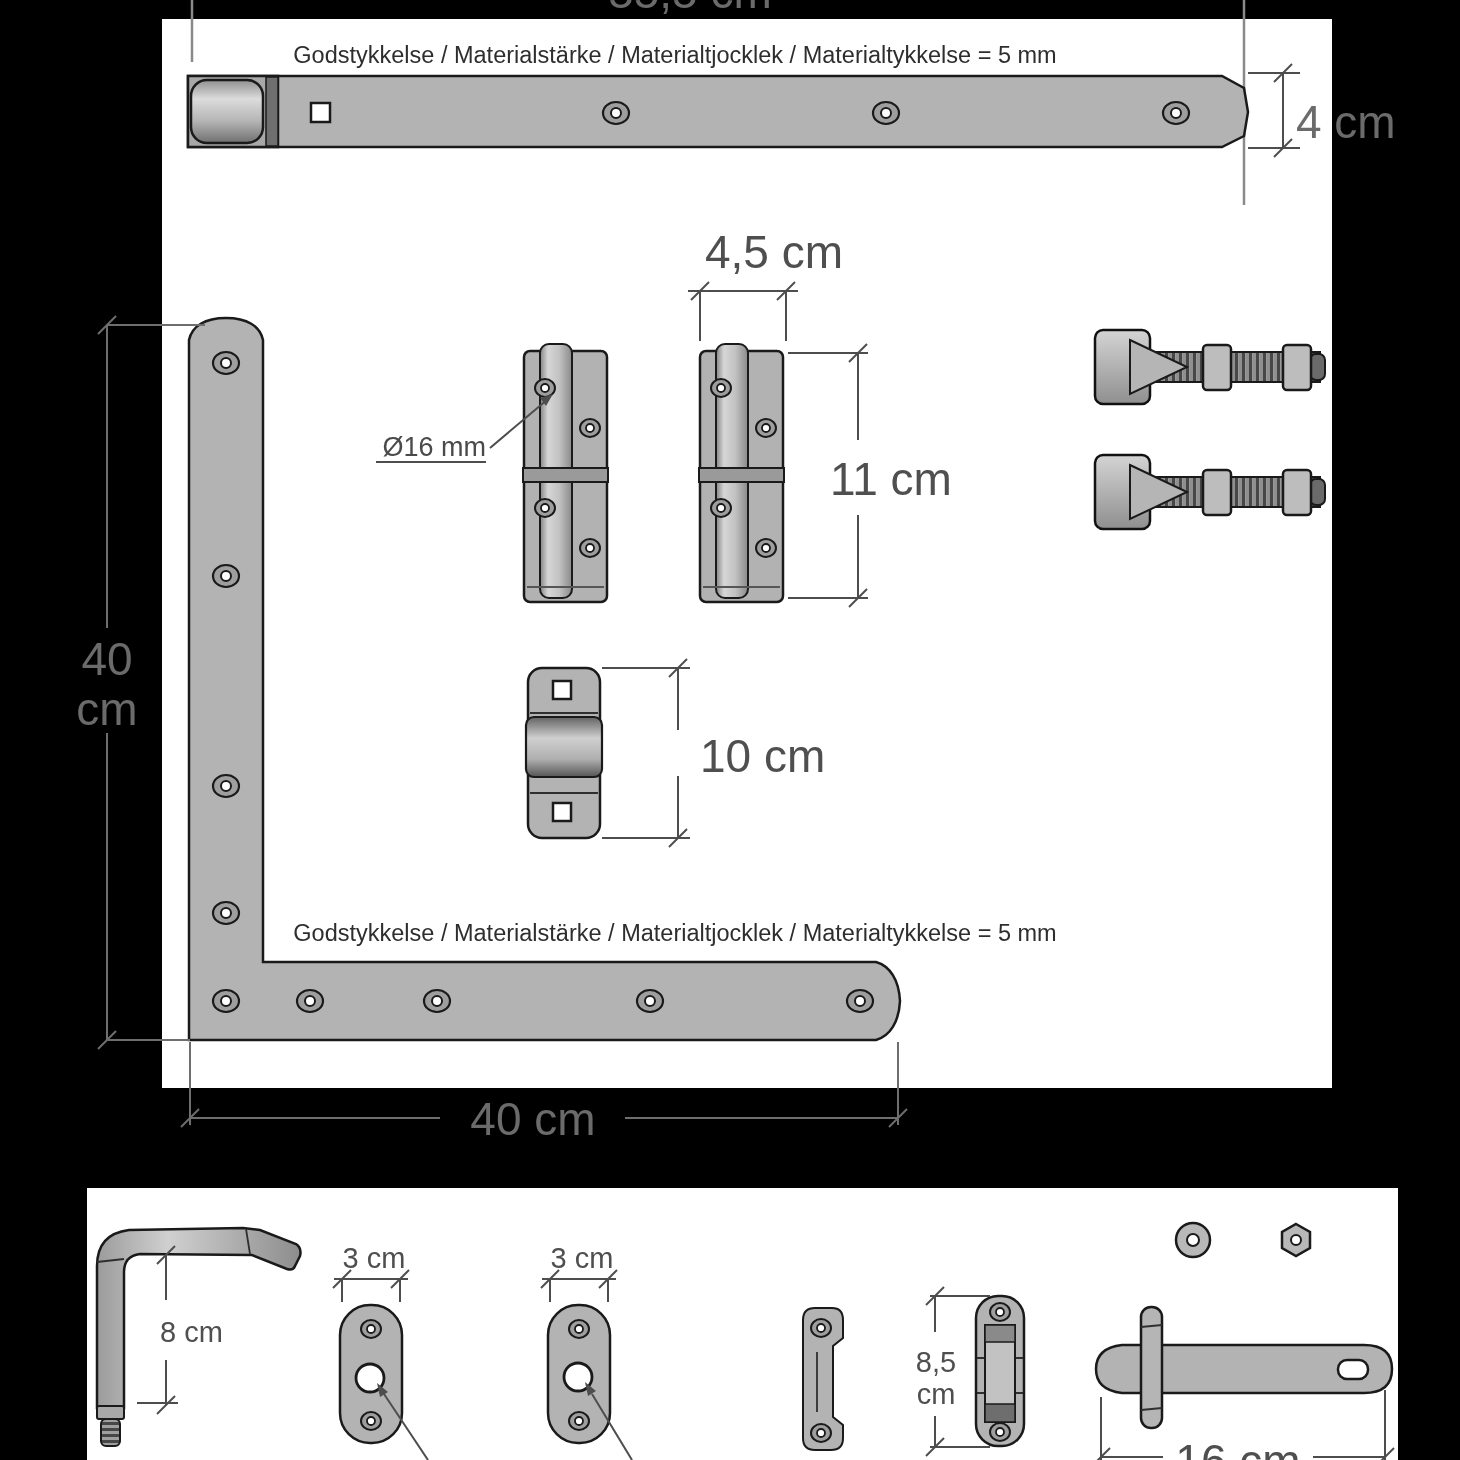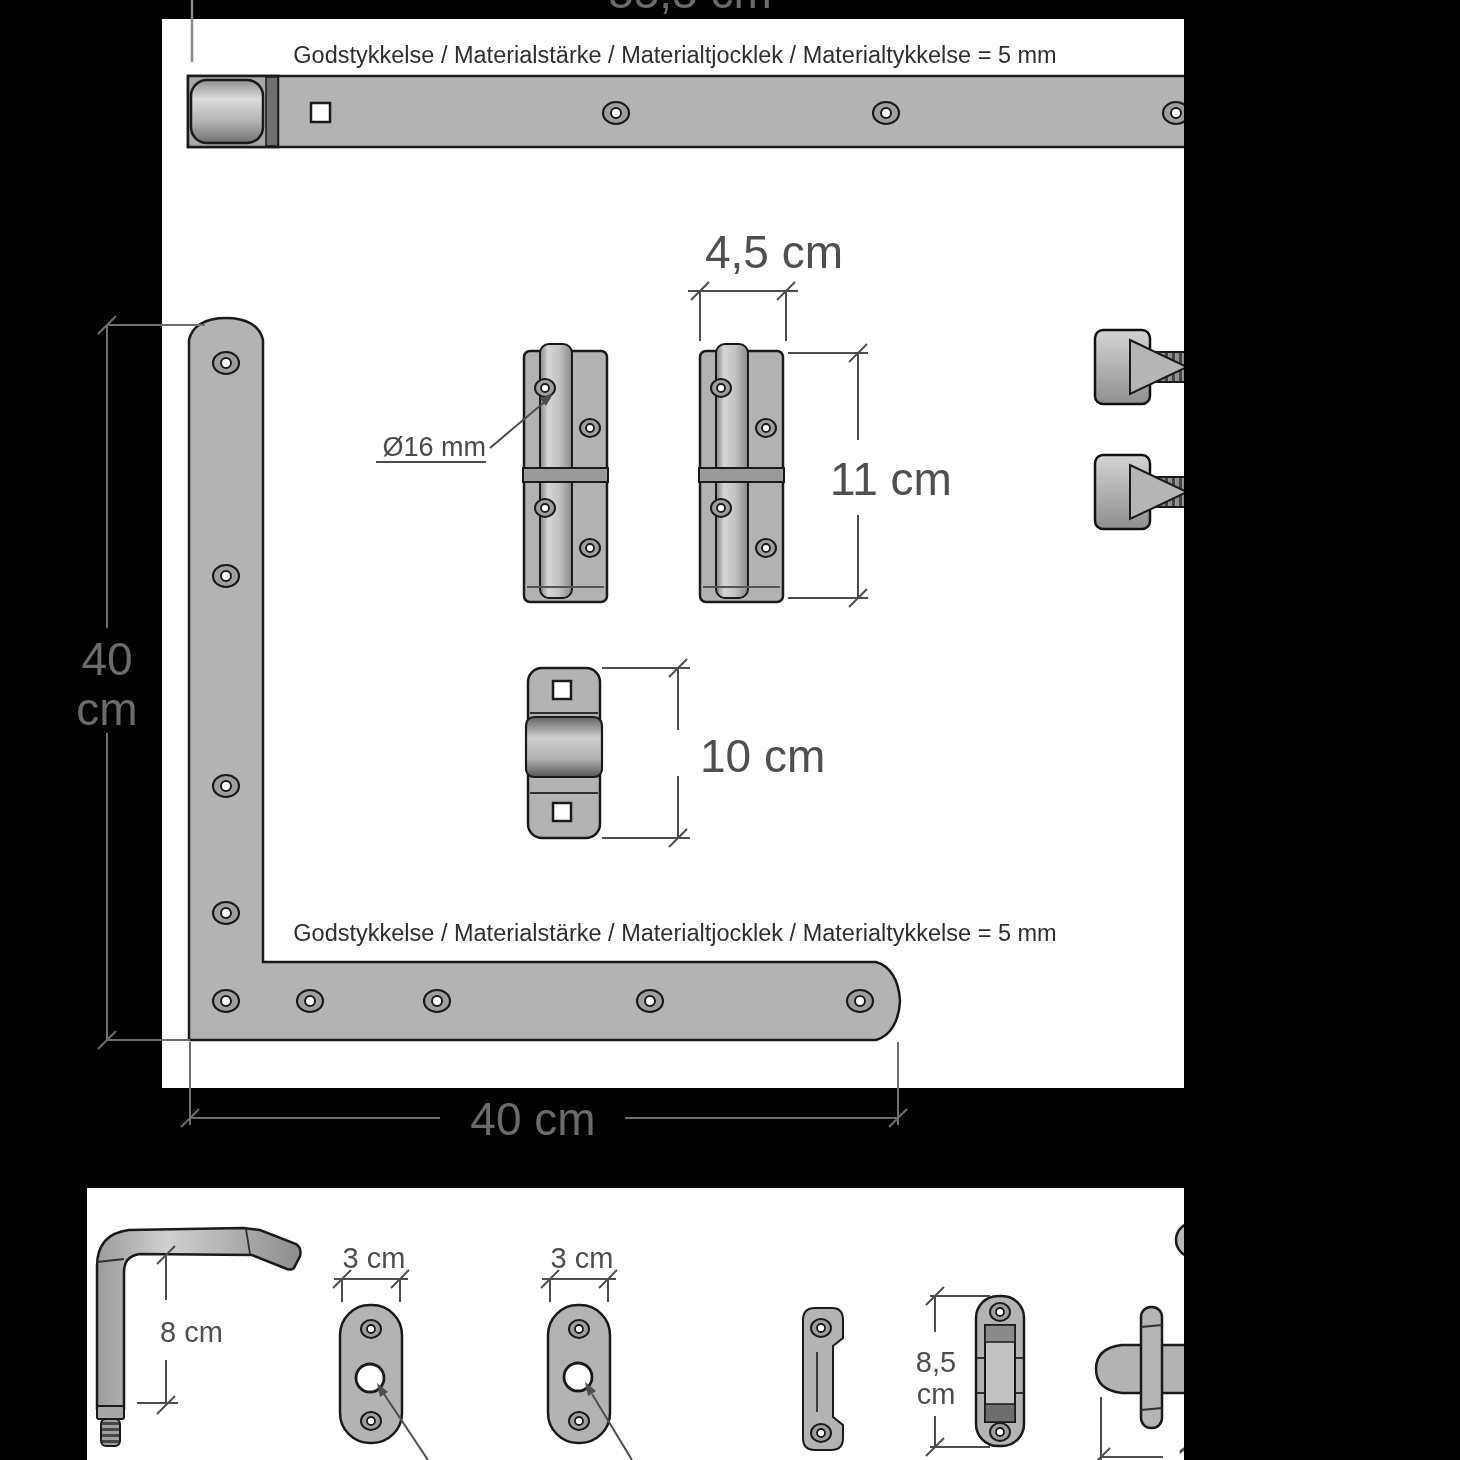--- a/index.html
+++ b/index.html
@@ -1,16 +1,16 @@
 <!DOCTYPE html>
 <html><head>
 <meta charset="utf-8">
 <style>
   html,body{margin:0;padding:0;background:#000;}
-  .canvas{position:relative;width:1184px;height:1460px;background:#000;overflow:hidden;
+  .canvas{position:relative;width:1460px;height:1460px;background:#000;overflow:hidden;
           font-family:"Liberation Sans", sans-serif;}
   svg{position:absolute;left:0;top:0;}
   text{font-family:"Liberation Sans", sans-serif;}
   .note{font-size:23.5px;fill:#2e2e2e;}
   .dim-big{font-size:46px;fill:#4f4f4f;}
   .dim-big-dark{font-size:46px;fill:#6b6b6b;}
   .dim-med{font-size:27px;fill:#4a4a4a;}
   .dim-sm{font-size:29px;fill:#4f4f4f;}
   .dimline{stroke:#4d4d4d;stroke-width:2;fill:none;}
   .dimline-dark{stroke:#6e6e6e;stroke-width:2;fill:none;}

